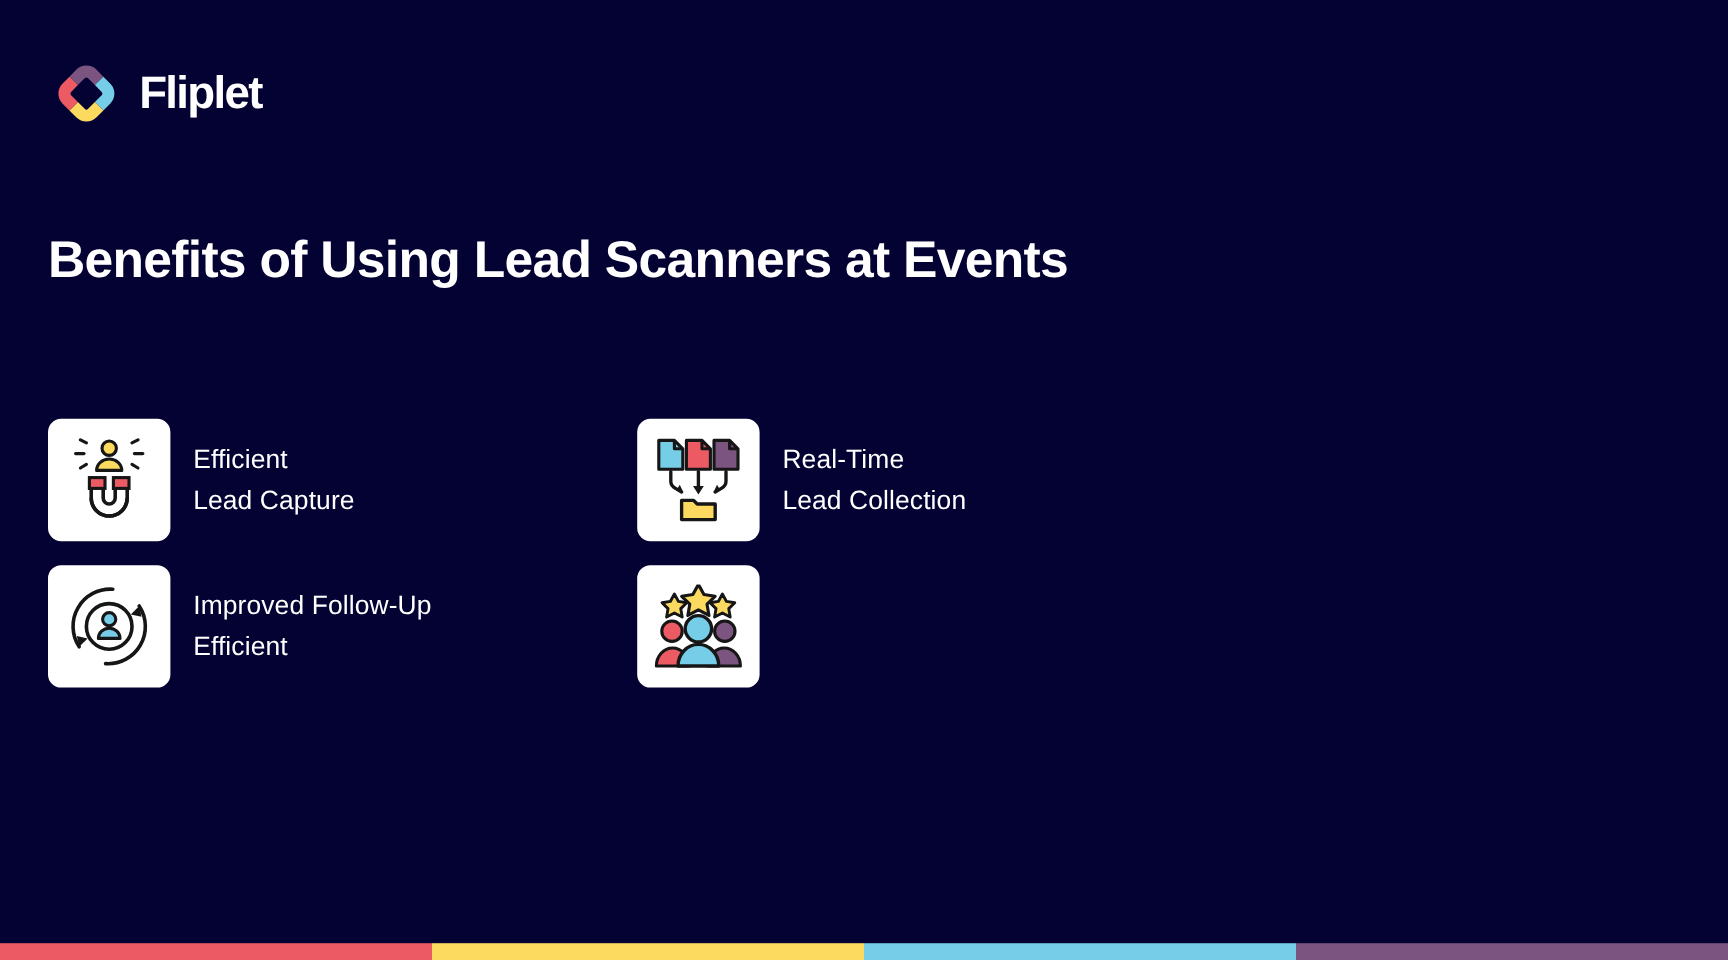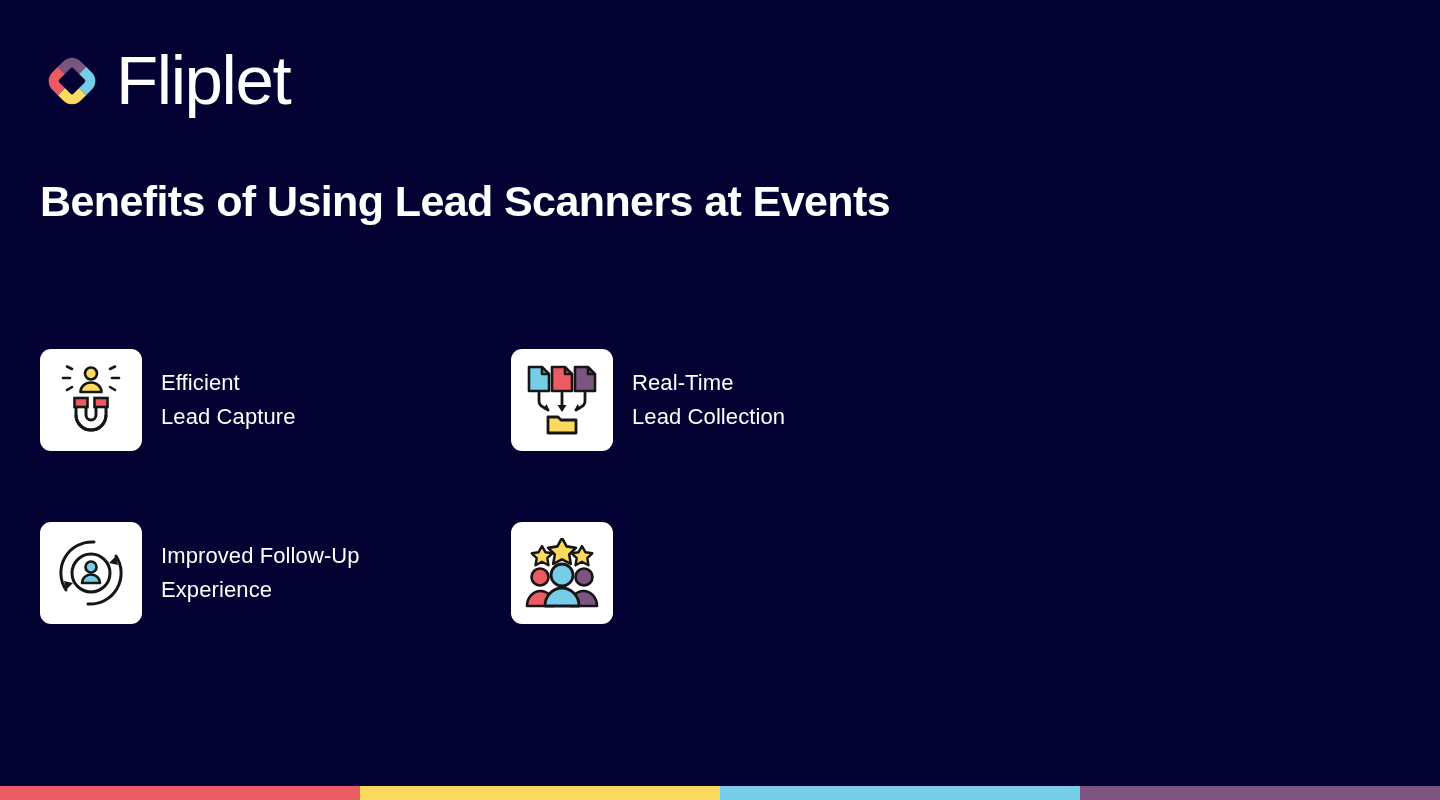--- a/index.html
+++ b/index.html
@@ -25,51 +25,52 @@
     top: 46px;
     display: flex;
     align-items: center;
     gap: 12px;
   }
 
   .logo-mark { width: 64px; height: 64px; display: block; }
 
   .logo-text {
     color: #ffffff;
-    font-size: 69px;
-    font-weight: 400;
+    font-size: 38px;
+    font-weight: 700;
     letter-spacing: -1.4px;
     line-height: 1;
     font-family: "Liberation Sans", sans-serif;
   }
 
   
   .page-title {
     position: absolute;
     left: 40px;
-    top: 176px;
+    top: 192px;
     color: #ffffff;
     font-size: 43px;
     font-weight: 700;
     letter-spacing: -0.6px;
     line-height: 1.2;
     white-space: nowrap;
   }
 
   
   .benefits {
     position: absolute;
     left: 40px;
     top: 349px;
     width: 1200px;
     display: grid;
     grid-template-columns: 471px 471px;
     grid-template-rows: auto auto;
     row-gap: 71px;
     column-gap: 0;
+    gap: 20px;
   }
 
   .benefit {
     display: flex;
     align-items: center;
     gap: 19px;
   }
 
   .benefit-icon {
     width: 102px;
@@ -200,21 +201,21 @@
         <path d="M60 18 l2 9 l-9 -2 z" fill="#161616"></path>
 
         <circle cx="35" cy="35" r="19" fill="none" stroke="#161616" stroke-width="3"></circle>
 
         <circle cx="35" cy="29" r="5.5" fill="#76cde8" stroke="#161616" stroke-width="2.6"></circle>
 
         <path d="M26 45 a9 8.5 0 0 1 18 0 z" fill="#76cde8" stroke="#161616" stroke-width="2.6" stroke-linejoin="round"></path>
       </svg>
     </div>
     <div class="benefit-label">Improved Follow-Up
-Experience</div>
+Efficient</div>
   </div>
 
   <div class="benefit">
     <div class="benefit-icon">
       <svg width="74" height="70" viewBox="0 0 74 70" xmlns="http://www.w3.org/2000/svg" aria-hidden="true">
 
         <path d="M17 8 l3.4 6.2 l6.9 1.1 l-5 4.9 l1.2 7 l-6.5 -3.4 l-6.5 3.4 l1.2 -7 l-5 -4.9 l6.9 -1.1 z" fill="#fcd95f" stroke="#161616" stroke-width="2.4" stroke-linejoin="round"></path>
 
         <path d="M57 8 l3.4 6.2 l6.9 1.1 l-5 4.9 l1.2 7 l-6.5 -3.4 l-6.5 3.4 l1.2 -7 l-5 -4.9 l6.9 -1.1 z" fill="#fcd95f" stroke="#161616" stroke-width="2.4" stroke-linejoin="round"></path>
 

